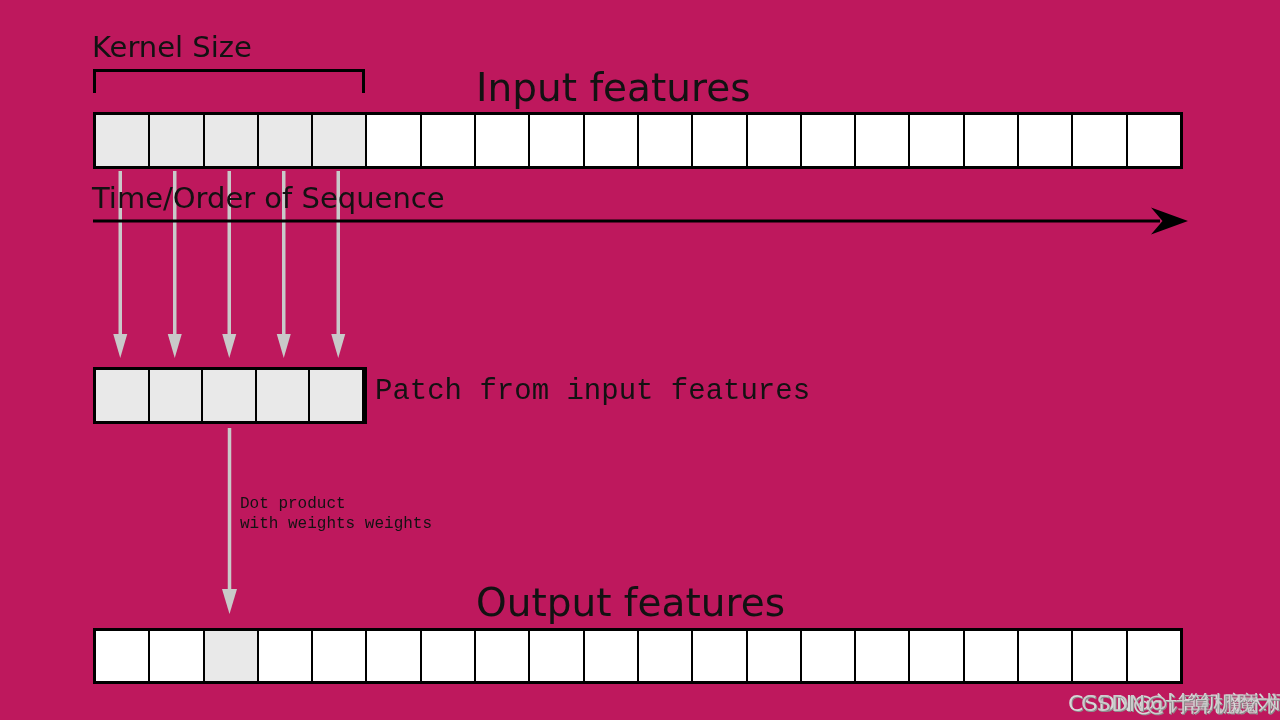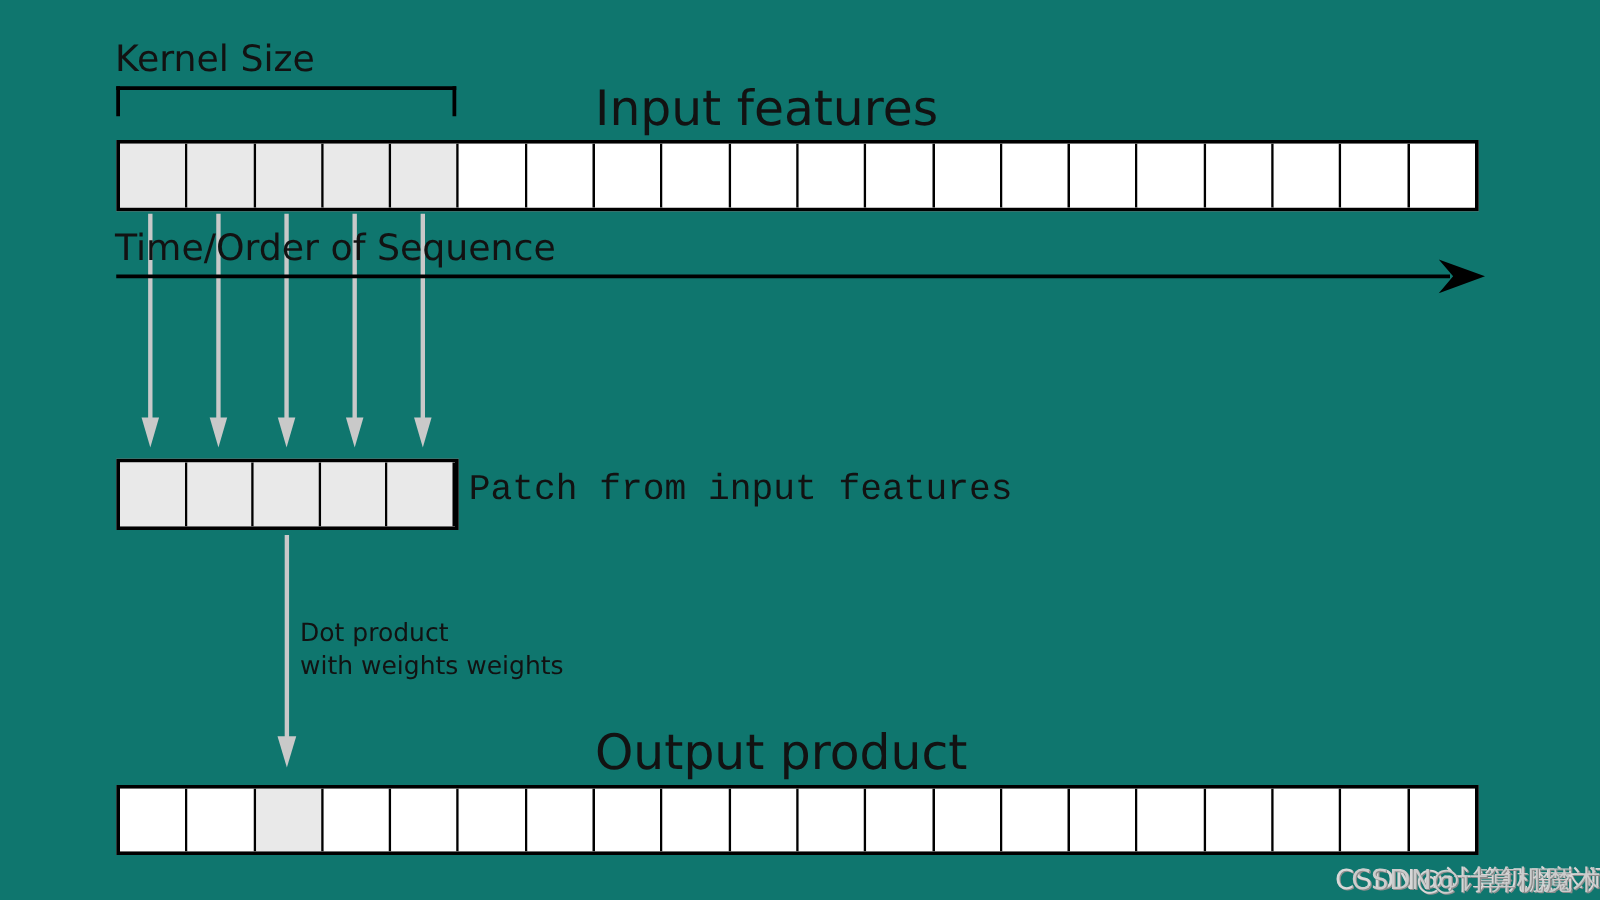--- a/index.html
+++ b/index.html
@@ -1,24 +1,24 @@
 <!DOCTYPE html>
 <html><head>
 <meta charset="utf-8">
 <style>
   html,body{margin:0;padding:0;background:#ffffff;}
   #canvas{
-    position:relative;width:1280px;height:720px;background:#0f766e;
+    position:relative;width:1280px;height:720px;background:#be185d;
     font-family:"DejaVu Sans","Liberation Sans",sans-serif;color:#111;
     overflow:hidden;
   }
   .abs{position:absolute;}
   .title{font-size:39px;line-height:1.1;white-space:nowrap;color:#121212;text-align:right;}
   .label{font-size:29px;line-height:1.1;white-space:nowrap;color:#121212;}
-  .small-label{font-size:20px;line-height:1.28;color:#121212;}
+  .small-label{font-size:16px;line-height:1.28;color:#121212;font-family:Liberation Mono, monospace;}
   
   #kernel-bracket{
     left:93px;top:69px;width:272px;height:24px;
     border-top:3px solid #000;border-left:3px solid #000;border-right:3px solid #000;
     box-sizing:border-box;
   }
   
   .row{
     display:flex;box-sizing:border-box;border:3px solid #000;background:#fff;
   }
@@ -107,21 +107,21 @@
       <div class="cell hl"></div>
       <div class="cell hl"></div>
     </div>
   <div class="abs label" style="left:375px;top:376px;font-family:Liberation Mono, monospace;">Patch from input features</div>
 
   <div class="abs small-label" style="left:240px;top:494px;">
     <div>Dot product</div>
     <div>with weights weights</div>
   </div>
 
-  <div class="abs title" style="left:476px;top:582px;">Output product</div>
+  <div class="abs title" style="left:476px;top:582px;">Output features</div>
   <div class="abs row" id="output-row">
       <div class="cell"></div>
       <div class="cell"></div>
       <div class="cell hl"></div>
       <div class="cell"></div>
       <div class="cell"></div>
       <div class="cell"></div>
       <div class="cell"></div>
       <div class="cell"></div>
       <div class="cell"></div>

